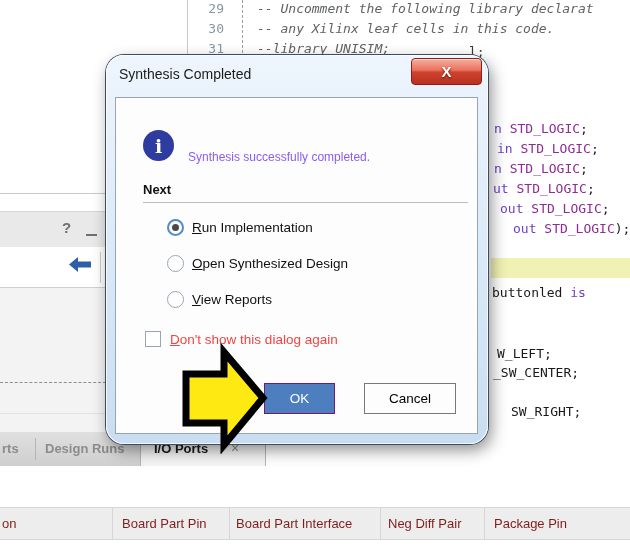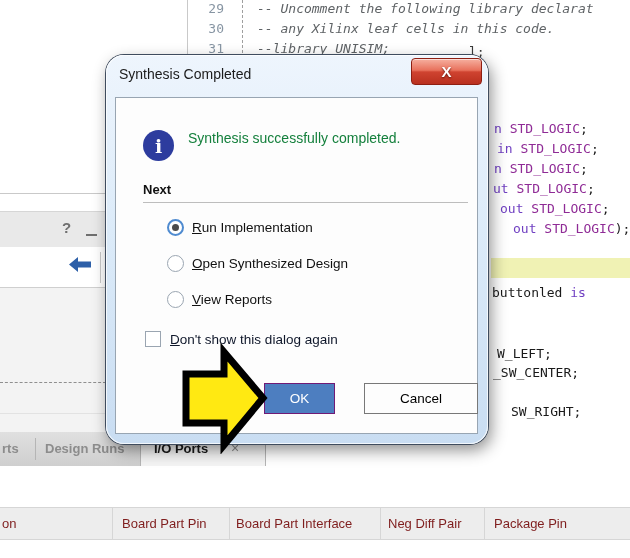--- a/index.html
+++ b/index.html
@@ -58,38 +58,38 @@
   .dlg-close { position:absolute; left:305px; top:3px; width:71px; height:27px; border-radius:4px;
                background:linear-gradient(180deg,#f6b0a0 0%,#e8715c 45%,#cf4330 52%,#b9301f 100%);
                border:1px solid #8e1f12; box-shadow:inset 0 1px 0 rgba(255,255,255,0.55);
                color:#fff; font-weight:bold; font-size:15px; display:flex; align-items:center;
                justify-content:center; text-shadow:0 1px 2px #5d120a; cursor:default; }
   .dlg-panel { position:absolute; left:9px; top:42px; width:363px; height:337px; background:#fdfdfd;
                border:1px solid #98a5b2; }
   .info-icon { position:absolute; left:27px; top:32px; width:31px; height:31px; border-radius:50%;
                background:#2d3c9e; color:#fff; display:flex; align-items:center; justify-content:center;
                font-family:"DejaVu Serif", serif; font-weight:bold; font-size:19px; }
-  .dlg-msg { position:absolute; left:72px; top:32px; font-size:14px; color:#15803d; }
+  .dlg-msg { position:absolute; left:72px; top:52px; font-size:12px; color:#8b5cf6; }
   .dlg-next { position:absolute; left:27px; top:84px; font-size:13px; font-weight:bold; color:#111; }
   .dlg-sepline { position:absolute; left:27px; top:104px; width:325px; height:1px; background:#bdbdbd; }
   .opt-row { position:absolute; left:51px; height:18px; display:flex; align-items:center; }
   .opt-row .radio { width:17px; height:17px; border-radius:50%; border:1px solid #9aa5b1;
                     background:#fff; margin-right:8px; position:relative; flex:none; }
   .opt-row .radio.sel { border:2px solid #4f8bd0; }
   .opt-row .radio.sel::after { content:""; position:absolute; left:3px; top:3px; width:7px; height:7px;
                                border-radius:50%; background:#4a4a4a; }
   .opt-row .olabel { font-size:13.5px; color:#111; white-space:nowrap; }
   .chk-row { position:absolute; left:29px; top:232px; height:18px; display:flex; align-items:center; }
   .chk-row .checkbox { width:16px; height:16px; border:1px solid #9aa5b1; background:#fff;
                        margin-right:9px; flex:none; }
-  .chk-row .clabel { font-size:13.5px; color:#0f172a; white-space:nowrap; }
+  .chk-row .clabel { font-size:13.5px; color:#ef4444; white-space:nowrap; }
   .btn { position:absolute; top:285px; height:31px; display:flex; align-items:center;
          justify-content:center; font-size:13.5px; cursor:default; }
   .btn-ok { left:148px; width:71px; background:#4d7ec0; border:1px solid #701a75; color:#fff; }
-  .btn-cancel { left:248px; width:114px; background:#fdfdfd; border:1px solid #787878; color:#000; }
+  .btn-cancel { left:248px; width:92px; background:#fdfdfd; border:1px solid #787878; color:#000; }
   
   .note-arrow { position:absolute; left:176px; top:342px; z-index:20; }
 </style>
 </head>
 <body>
 
 <div class="screen">
 
   <div class="v-gutter-line"></div>
   <div class="v-fold-line"></div>

